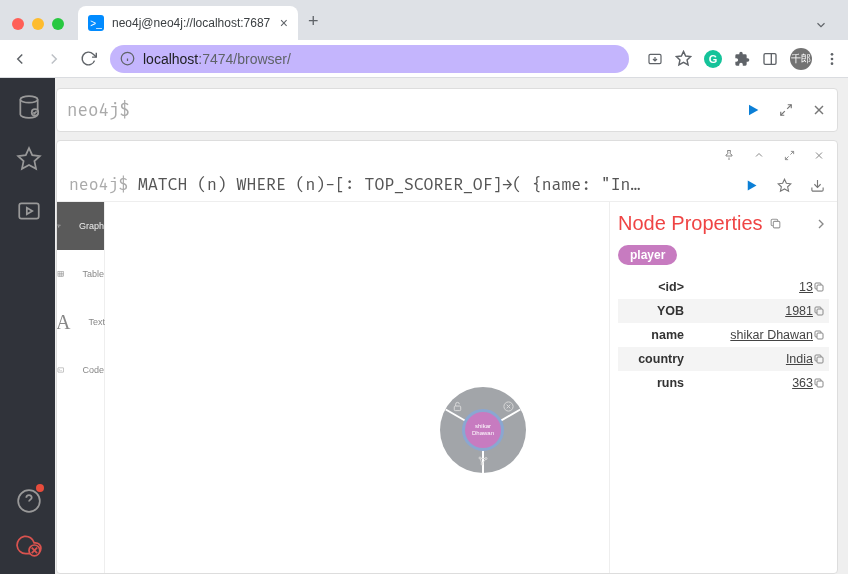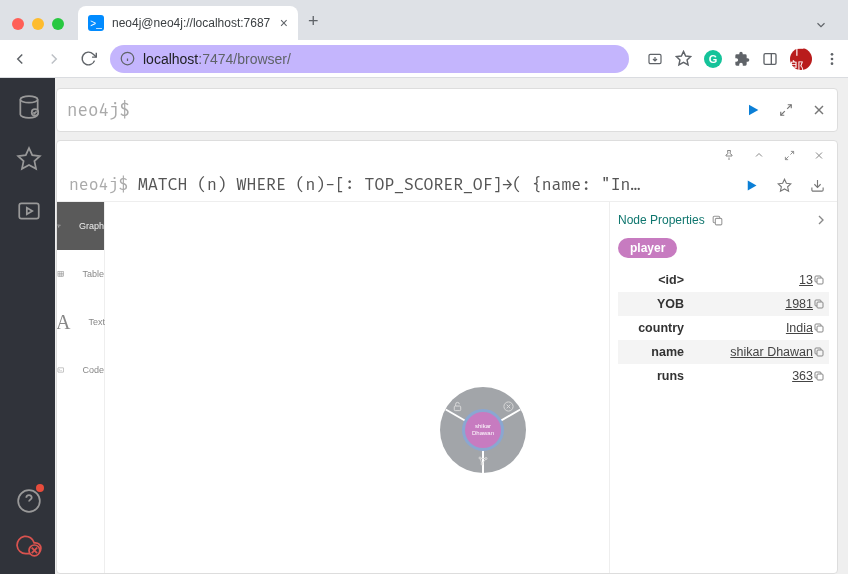--- a/index.html
+++ b/index.html
@@ -43,21 +43,21 @@
     flex: 1; height: 28px; background: #c4b5fd; border-radius: 14px;
     display: flex; align-items: center; padding: 0 10px; gap: 8px;
     font-size: 14px; color: #202124;
   }
   .url-info { color: #5f6368; }
   .url-host { color: #202124; }
   .url-path { color: #5f6368; }
   .addr-right { display: flex; align-items: center; gap: 12px; margin-left: 8px; }
   .ext-btn { color: #5f6368; }
   .grammarly { width: 18px; height: 18px; border-radius: 50%; background: #15c39a; display: flex; align-items: center; justify-content: center; color: #fff; font-size: 11px; font-weight: bold; }
-  .avatar { width: 22px; height: 22px; border-radius: 50%; background: #b91c1c; color: #fff; display: flex; align-items: center; justify-content: center; font-size: 14px; }
+  .avatar { width: 22px; height: 22px; border-radius: 50%; background: #737373; color: #fff; display: flex; align-items: center; justify-content: center; font-size: 10px; }
   
   .app { display: flex; width: 100%; height: calc(574px - 78px); }
   .sidebar {
     width: 55px; background: #30333a; display: flex; flex-direction: column;
     align-items: center; padding-top: 16px; gap: 28px; position: relative;
   }
   .sidebar-icon { color: #999; width: 24px; height: 24px; position: relative; }
   .sidebar-bottom { margin-top: auto; display: flex; flex-direction: column; align-items: center; gap: 20px; padding-bottom: 18px; }
   .notif-dot { position: absolute; top: -4px; right: -4px; width: 8px; height: 8px; background: #e74c3c; border-radius: 50%; }
   .main { flex: 1; background: #efefef; display: flex; flex-direction: column; padding: 10px 10px 0 1px; gap: 8px; overflow: hidden; }
@@ -122,21 +122,21 @@
     color: #fff; font-size: 6px; text-align: center; line-height: 1.1;
   }
   .ring-icon { position: absolute; color: #ddd; font-size: 10px; }
   
   .panel {
     width: 228px; border-left: 1px solid #eee; padding: 10px 8px;
     display: flex; flex-direction: column; gap: 10px;
     font-size: 13px;
   }
   .panel-header { display: flex; align-items: center; justify-content: space-between; }
-  .panel-title { font-size: 12px; color: #0f766e; display: flex; align-items: center; gap: 6px; }
+  .panel-title { font-size: 20px; color: #ef4444; display: flex; align-items: center; gap: 6px; }
   .badge-chip {
     display: inline-flex; align-items: center; justify-content: center;
     background: #c77bc0; color: #fff; font-size: 12px; font-weight: 600;
     border-radius: 12px; padding: 3px 12px; width: fit-content;
   }
   .prop-table { display: flex; flex-direction: column; text-align: right; }
   .prop-row {
     display: flex; align-items: center; height: 24px;
     font-size: 12.5px; padding: 0 4px;
   }
@@ -455,32 +455,32 @@
                 <div class="prop-key">YOB</div>
                 <div class="prop-val">1981</div>
                 <div class="copy-icon">
                   <svg width="12" height="12" viewBox="0 0 24 24" fill="none" stroke="currentColor" stroke-width="2">
                     <rect x="8" y="8" width="12" height="12" rx="2"></rect>
                     <path d="M16 8V6a2 2 0 0 0-2-2H6a2 2 0 0 0-2 2v8a2 2 0 0 0 2 2h2"></path>
                   </svg>
                 </div>
               </div>
               <div class="prop-row">
-                <div class="prop-key">country</div>
-                <div class="prop-val">India</div>
+                <div class="prop-key">name</div>
+                <div class="prop-val">shikar Dhawan</div>
                 <div class="copy-icon">
                   <svg width="12" height="12" viewBox="0 0 24 24" fill="none" stroke="currentColor" stroke-width="2">
                     <rect x="8" y="8" width="12" height="12" rx="2"></rect>
                     <path d="M16 8V6a2 2 0 0 0-2-2H6a2 2 0 0 0-2 2v8a2 2 0 0 0 2 2h2"></path>
                   </svg>
                 </div>
               </div>
               <div class="prop-row">
-                <div class="prop-key">name</div>
-                <div class="prop-val">shikar Dhawan</div>
+                <div class="prop-key">country</div>
+                <div class="prop-val">India</div>
                 <div class="copy-icon">
                   <svg width="12" height="12" viewBox="0 0 24 24" fill="none" stroke="currentColor" stroke-width="2">
                     <rect x="8" y="8" width="12" height="12" rx="2"></rect>
                     <path d="M16 8V6a2 2 0 0 0-2-2H6a2 2 0 0 0-2 2v8a2 2 0 0 0 2 2h2"></path>
                   </svg>
                 </div>
               </div>
               <div class="prop-row">
                 <div class="prop-key">runs</div>
                 <div class="prop-val">363</div>

